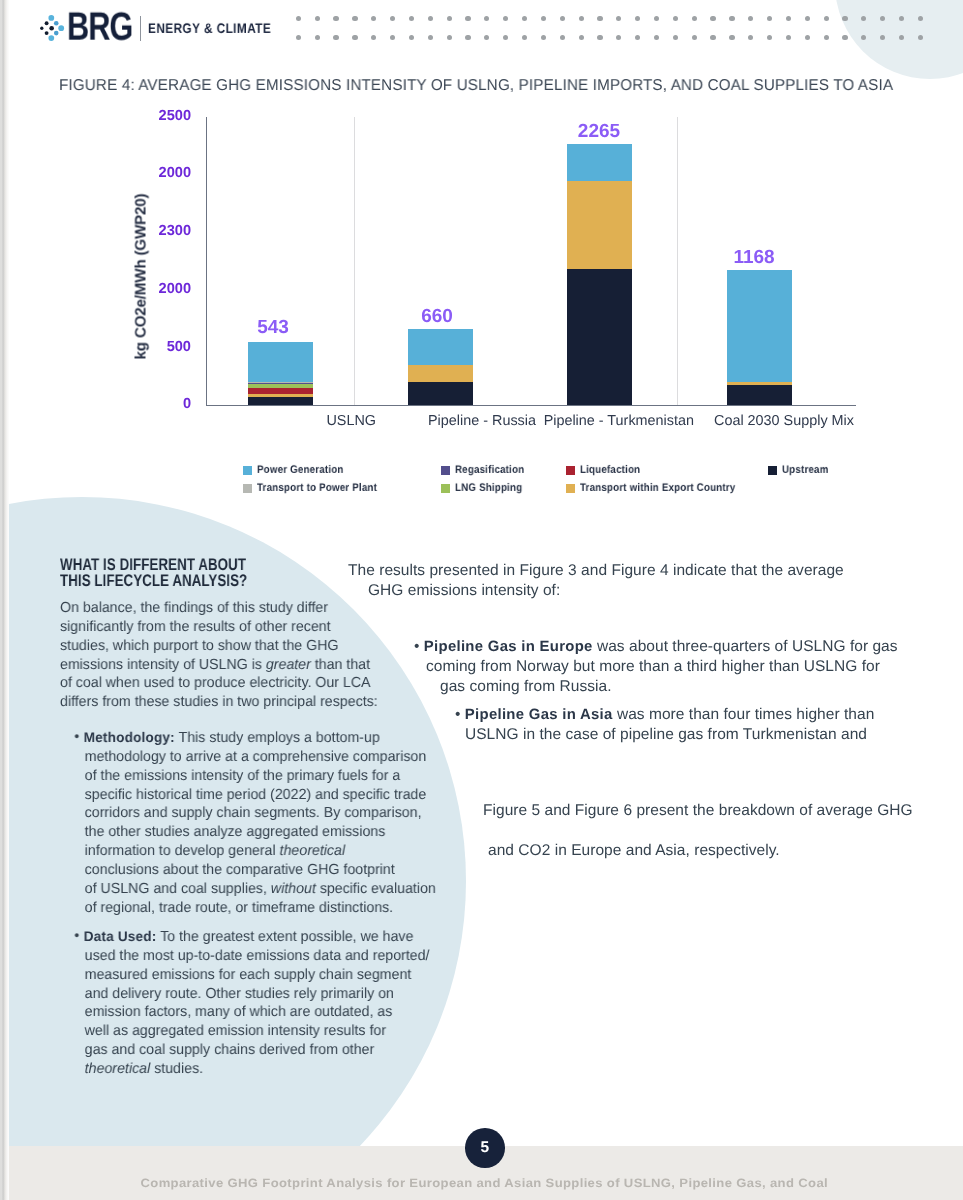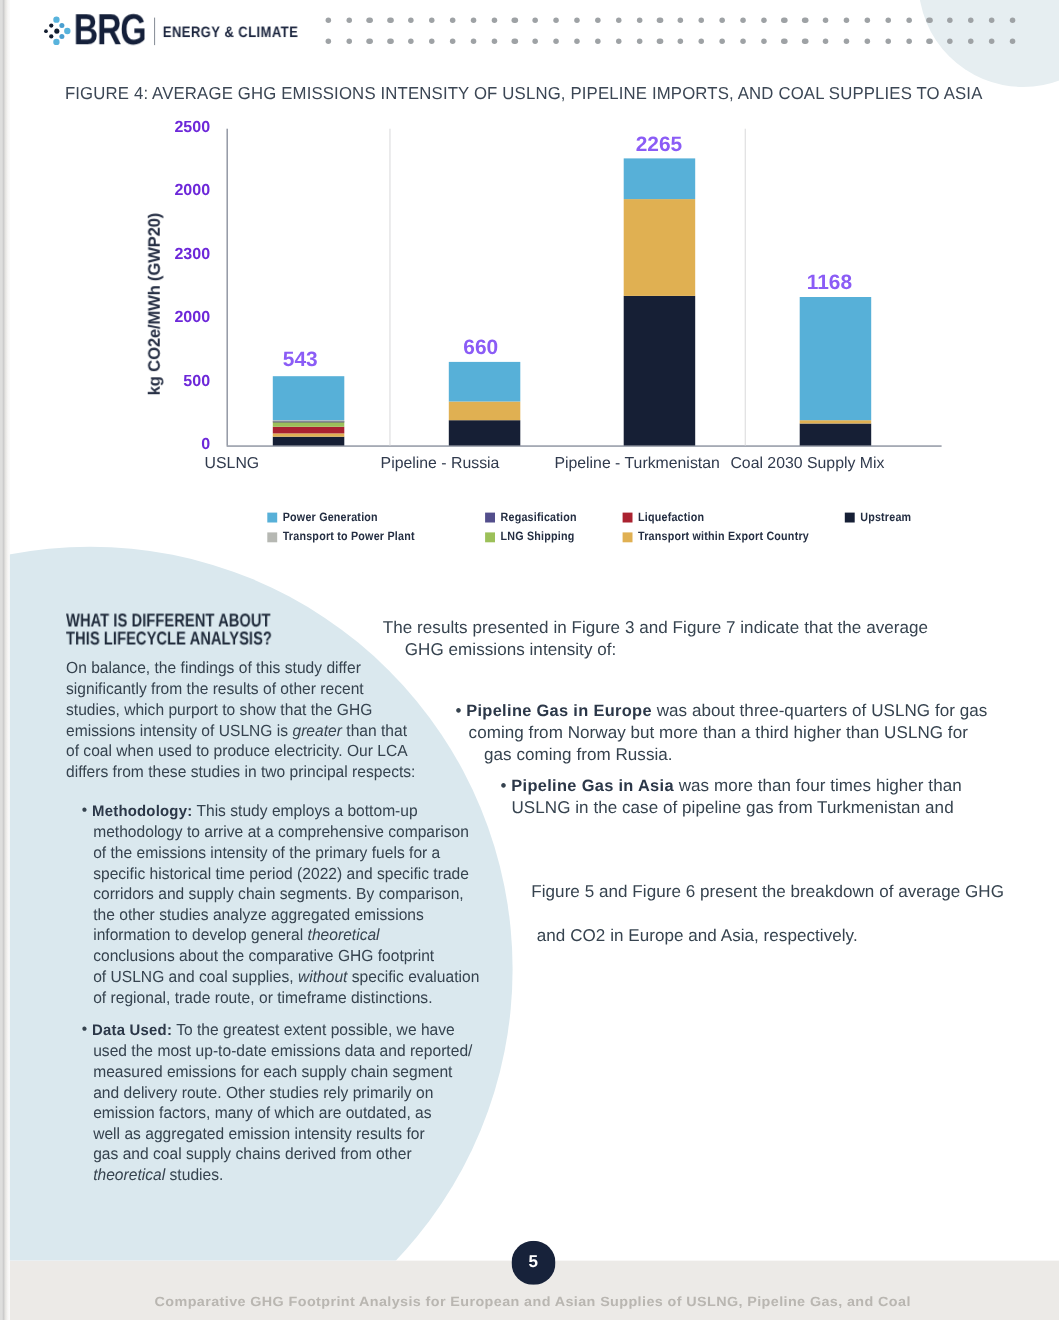--- a/index.html
+++ b/index.html
@@ -44,21 +44,21 @@
           font-weight:bold;font-size:15.2px;color:#262f44;letter-spacing:-0.2px;line-height:17px;}
   .ytick{will-change:transform;position:absolute;right:0;width:60px;text-align:right;font-family:"Liberation Sans",sans-serif;
          font-weight:bold;font-size:14.6px;color:#6d28d9;line-height:11px;}
   .yaxis-line{position:absolute;background:#6b7383;width:1.2px;}
   .xaxis-line{position:absolute;background:#6b7383;height:1.2px;}
   .sep-line{position:absolute;background:#dcdcde;width:1.1px;}
   .bar{position:absolute;}
   .bar span{position:absolute;left:0;width:100%;display:block;}
   .bar-label{will-change:transform;position:absolute;text-align:center;font-family:"Liberation Sans",sans-serif;
              font-weight:bold;font-size:19px;color:#8b5cf6;line-height:12px;}
-  .cat-label{will-change:transform;position:absolute;text-align:left;font-family:"Liberation Sans",sans-serif;
+  .cat-label{will-change:transform;position:absolute;text-align:right;font-family:"Liberation Sans",sans-serif;
              font-size:14.4px;color:#303a4d;line-height:10.6px;}
 
   
   .legend{position:absolute;left:0;top:458px;width:954px;height:40px;}
   .lg{position:absolute;}
   .lg b{position:absolute;left:0;top:7.9px;width:9.2px;height:9.5px;display:block;}
   .lg em{will-change:transform;position:absolute;left:14.2px;top:9.1px;font-style:normal;font-family:"Liberation Sans",sans-serif;
          font-weight:bold;font-size:10.6px;color:#242e42;white-space:nowrap;line-height:6.6px;
          transform-origin:0 0;transform:scale(0.92,1.04);letter-spacing:0.21px;}
 
@@ -304,21 +304,21 @@
           <div class="ln">and delivery route. Other studies rely primarily on</div>
           <div class="ln">emission factors, many of which are outdated, as</div>
           <div class="ln">well as aggregated emission intensity results for</div>
           <div class="ln">gas and coal supply chains derived from other</div>
           <div class="ln"><i>theoretical</i> studies.</div>
         </div>
       </div>
   </div>
 
   <div class="col-right" id="col-right">
-      <div class="rl" style="left:288px;top:0.0px">The results presented in Figure 3 and Figure 7 indicate that the average</div>
+      <div class="rl" style="left:288px;top:0.0px">The results presented in Figure 3 and Figure 4 indicate that the average</div>
       <div class="rl" style="left:308px;top:19.6px">GHG emissions intensity of:</div>
       <div class="rl" style="left:366px;top:95.9px">coming from Norway but more than a third higher than USLNG for</div>
       <div class="rl" style="left:354px;top:76.0px">• <strong>Pipeline Gas in Europe</strong> was about three-quarters of USLNG for gas</div>
       <div class="rl" style="left:380px;top:115.8px">gas coming from Russia.</div>
       <div class="rl" style="left:405px;top:163.9px">USLNG in the case of pipeline gas from Turkmenistan and</div>
       <div class="rl" style="left:395px;top:144.0px">• <strong>Pipeline Gas in Asia</strong> was more than four times higher than</div>
       <div class="rl" style="left:423px;top:239.5px">Figure 5 and Figure 6 present the breakdown of average GHG</div>
       <div class="rl" style="left:428px;top:279.3px">and CO2 in Europe and Asia, respectively.</div>
     </div>
 

